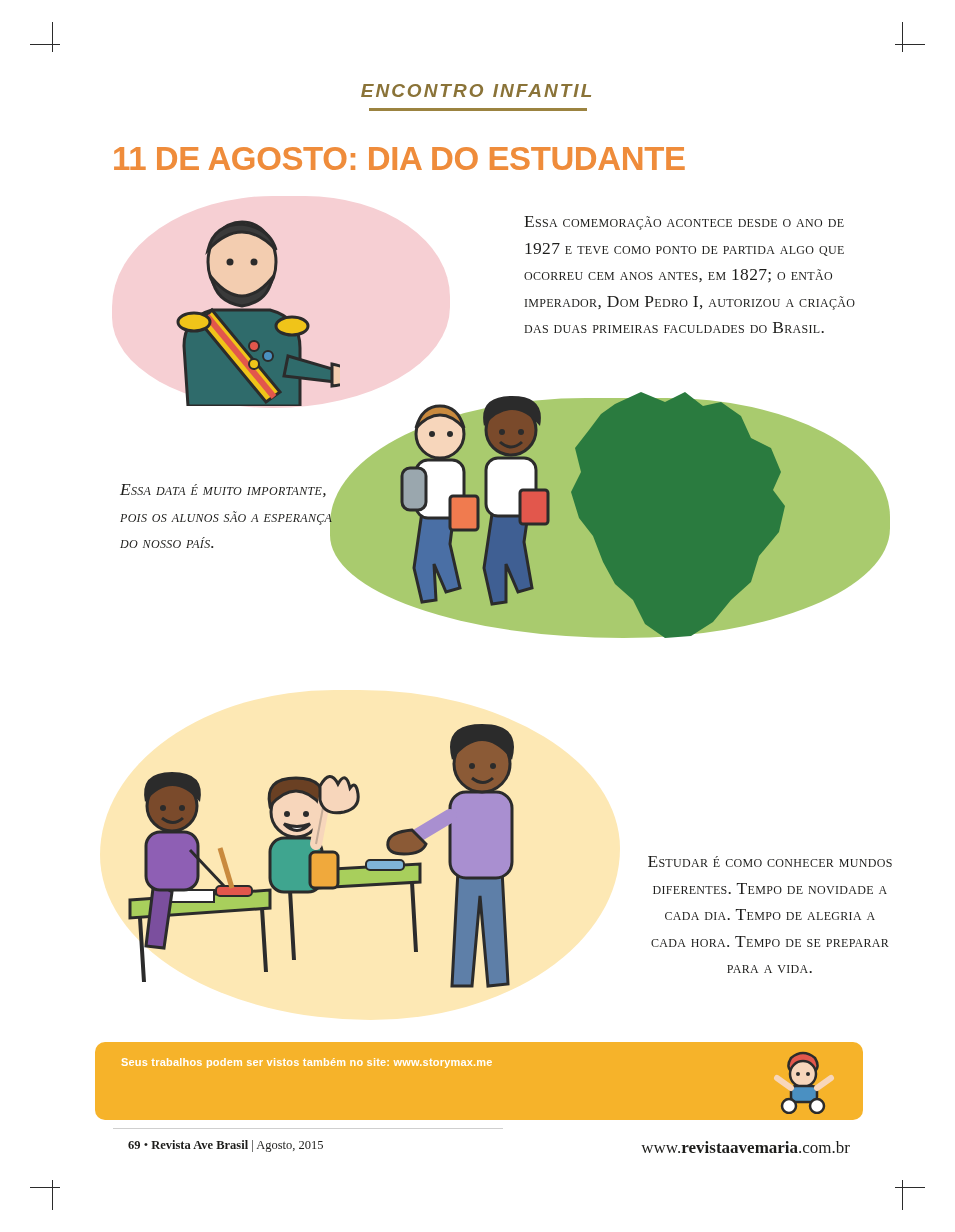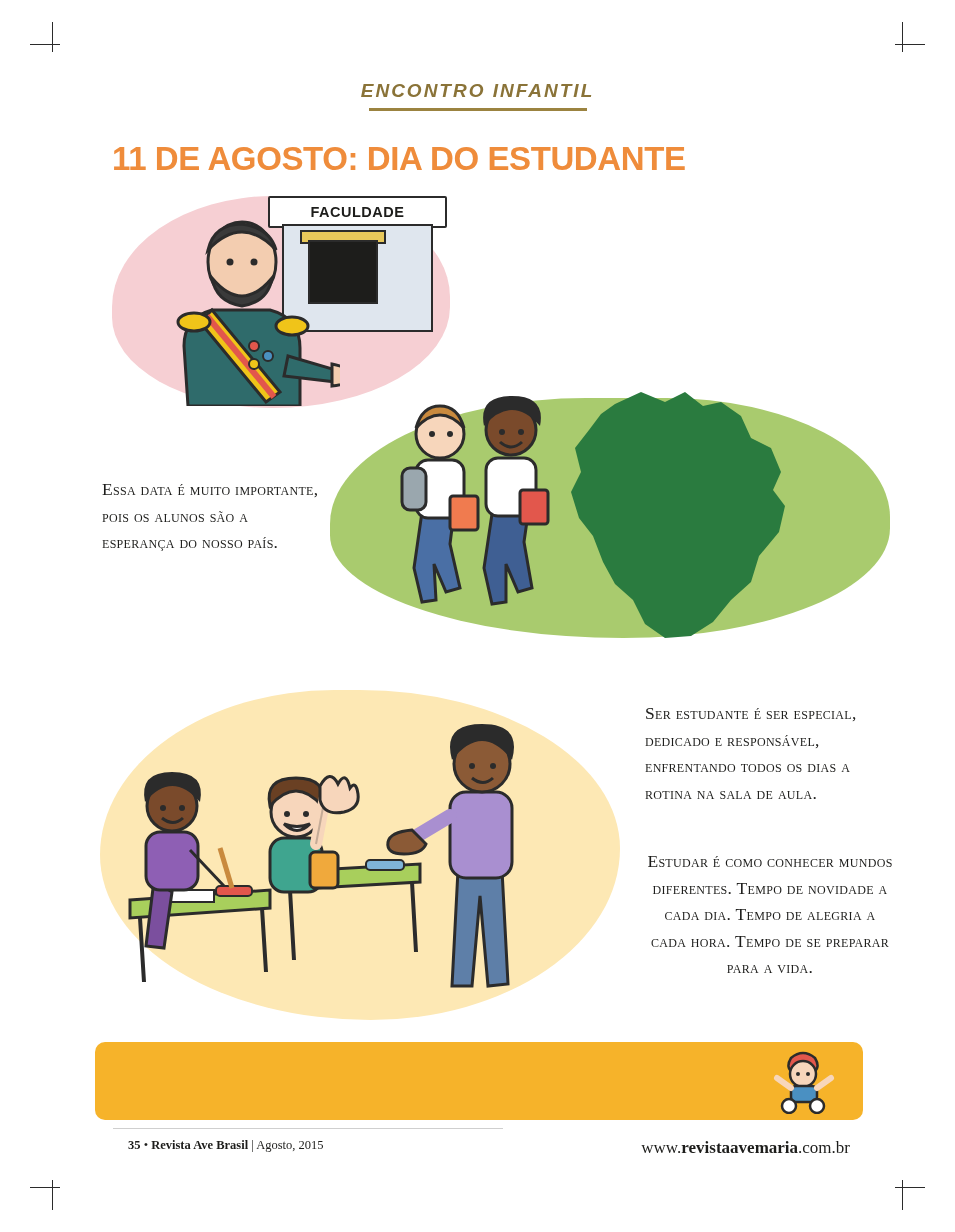--- a/index.html
+++ b/index.html
@@ -51,21 +51,21 @@
   .body-text {
     position:absolute;
     font-family:"Liberation Serif", serif;
     color:#1d1d1b;
     font-size:17.5px;
     line-height:1.52;
     font-variant:small-caps;
     letter-spacing:0.3px;
   }
   .t-right1 { left:524px; top:208px; width:358px; }
-  .t-left1  { left:102px; top:476px; width:220px; }
+  .t-left1  { left:120px; top:476px; width:220px;font-style:italic; }
   .t-right2 { left:645px; top:700px; width:245px; }
   .t-right3 { left:645px; top:848px; width:250px;text-align:center; }
 
   
   .blob { position:absolute; }
 
   
   .blob-pink {
     left:112px; top:196px; width:338px; height:212px;
     background:#f6cfd3; border-radius:50% 45% 55% 50% / 55% 50% 50% 45%;
@@ -171,28 +171,20 @@
 
   <div class="section-head">
     <div class="label">ENCONTRO INFANTIL</div>
     <div class="rule"></div>
   </div>
 
   <div class="title">11 DE AGOSTO: DIA DO ESTUDANTE</div>
 
   <div class="blob blob-pink"></div>
 
-  <div class="bldg">
-    <div class="roof">
-        <span>FACULDADE</span>
-      </div>
-    <div class="body"></div>
-    <div class="lintel"></div>
-    <div class="door"></div>
-  </div>
 
   <svg class="emperor" viewBox="0 0 190 200">
 
     <path d="M38 200 L34 140 Q34 112 62 104 L120 104 Q150 112 150 142 L150 200 Z" fill="#2f6b6b" stroke="#2b2b2b" stroke-width="3"></path>
 
     <path d="M62 104 L130 186 L116 196 L50 116 Z" fill="#f0c419" stroke="#2b2b2b" stroke-width="3"></path>
     <path d="M57 110 L124 191" stroke="#e2574c" stroke-width="6" fill="none"></path>
 
     <ellipse cx="44" cy="116" rx="16" ry="9" fill="#f0c419" stroke="#2b2b2b" stroke-width="3"></ellipse>
     <ellipse cx="142" cy="120" rx="16" ry="9" fill="#f0c419" stroke="#2b2b2b" stroke-width="3"></ellipse>
@@ -204,20 +196,21 @@
     <circle cx="104" cy="56" r="3.5" fill="#2b2b2b"></circle>
 
     <circle cx="104" cy="140" r="5" fill="#e2574c" stroke="#2b2b2b" stroke-width="2"></circle>
     <circle cx="118" cy="150" r="5" fill="#4a90c2" stroke="#2b2b2b" stroke-width="2"></circle>
     <circle cx="104" cy="158" r="5" fill="#f0c419" stroke="#2b2b2b" stroke-width="2"></circle>
 
     <path d="M138 150 L186 164 L186 176 L134 170 Z" fill="#2f6b6b" stroke="#2b2b2b" stroke-width="3"></path>
     <path d="M182 158 q20 4 20 12 q0 8 -20 10 z" fill="#f3cdb0" stroke="#2b2b2b" stroke-width="3"></path>
   </svg>
 
+  <div class="body-text t-right1">Essa comemoração acontece desde o ano de 1927 e teve como ponto de partida algo que ocorreu cem anos antes, em 1827; o então imperador, Dom Pedro I, autorizou a criação das duas primeiras faculdades do Brasil.</div>
 
   <div class="blob blob-green"></div>
 
   <svg class="brazil" viewBox="0 0 265 262">
     <path fill="#2a7b3f" d="M70 18 L96 6 L120 16 L140 6 L158 20 L176 16 L196 30 L206 52 L226 62 L236 86 L228 104 L240 120 L234 146 L214 170 L206 196 L186 214 L168 236 L146 250 L120 252 L100 238 L88 214 L70 198 L58 176 L48 150 L34 132 L26 106 L36 86 L30 62 L44 44 L56 28 Z"></path>
   </svg>
 
   <svg class="students" viewBox="0 0 180 225">
 
     <path d="M34 120 L26 176 L34 210 L48 208 L46 172 L58 200 L72 196 L62 152 L66 120 Z" fill="#4a6fa5" stroke="#2b2b2b" stroke-width="3"></path>
@@ -279,42 +272,42 @@
     <rect x="330" y="72" width="62" height="86" rx="16" fill="#a98fd0" stroke="#2b2b2b" stroke-width="3"></rect>
     <circle cx="362" cy="44" r="28" fill="#8b5a36" stroke="#2b2b2b" stroke-width="3"></circle>
     <path d="M332 40 q30 -38 60 0 q10 -36 -30 -36 q-40 0 -30 36z" fill="#2b2b2b"></path>
     <circle cx="352" cy="46" r="3" fill="#2b2b2b"></circle>
       <circle cx="373" cy="46" r="3" fill="#2b2b2b"></circle>
     <path d="M352 58 q11 9 21 0" stroke="#2b2b2b" stroke-width="3" fill="none"></path>
     <path d="M330 96 L290 120" stroke="#a98fd0" stroke-width="14" stroke-linecap="round"></path>
     <path d="M292 110 q-22 2 -24 12 q-2 12 16 12 q18 0 22 -10z" fill="#8b5a36" stroke="#2b2b2b" stroke-width="3"></path>
   </svg>
 
-  <div class="body-text t-right2">Ser estudante é ser especial, dedicado e responsável, enfrentando todos os dias a rotina na sala de aula.</div>
   <div class="body-text t-right3">Estudar é como conhecer mundos diferentes. Tempo de novidade a cada dia. Tempo de alegria a cada hora. Tempo de se preparar para a vida.</div>
 
   <div class="credit-bar">
     <div class="txt">
+      <div>Seus trabalhos podem ser vistos também no site: www.storymax.me</div>
     </div>
     <svg class="ill" viewBox="0 0 80 66">
       <path d="M30 10 q12 -10 24 0 q6 10 -2 14 l-20 0 q-8 -4 -2 -14z" fill="#e2574c" stroke="#2b2b2b" stroke-width="2.5"></path>
       <circle cx="42" cy="26" r="13" fill="#f7d6bb" stroke="#2b2b2b" stroke-width="2.5"></circle>
       <circle cx="37" cy="26" r="2" fill="#2b2b2b"></circle>
         <circle cx="47" cy="26" r="2" fill="#2b2b2b"></circle>
       <rect x="30" y="38" width="26" height="16" rx="5" fill="#4a90c2" stroke="#2b2b2b" stroke-width="2.5"></rect>
       <path d="M30 40 L16 30" stroke="#f7d6bb" stroke-width="6" stroke-linecap="round"></path>
       <path d="M56 40 L70 30" stroke="#f7d6bb" stroke-width="6" stroke-linecap="round"></path>
       <circle cx="28" cy="58" r="7" fill="#ffffff" stroke="#2b2b2b" stroke-width="2.5"></circle>
       <circle cx="56" cy="58" r="7" fill="#ffffff" stroke="#2b2b2b" stroke-width="2.5"></circle>
     </svg>
   </div>
 
   <div class="foot-rule"></div>
   <div class="foot-left">
-    <b>35</b>
+    <b>69</b>
     <span>•</span>
     <b>Revista Ave Brasil</b>
     <span>|</span>
     <span>Agosto, 2015</span>
   </div>
   <div class="foot-right">
     <span>www.</span><b>revistaavemaria</b><span>.com.br</span>
   </div>
 
 </div>

